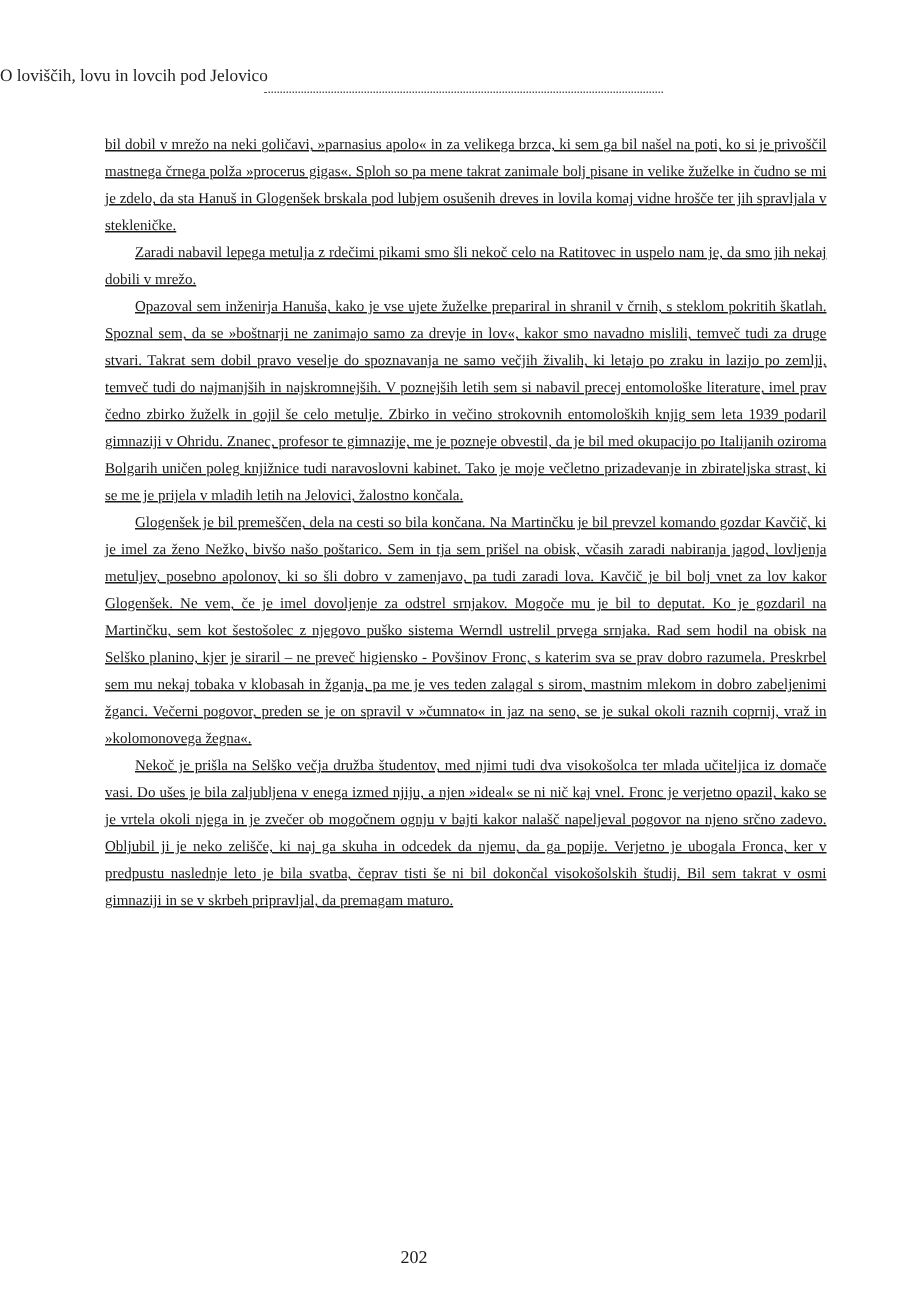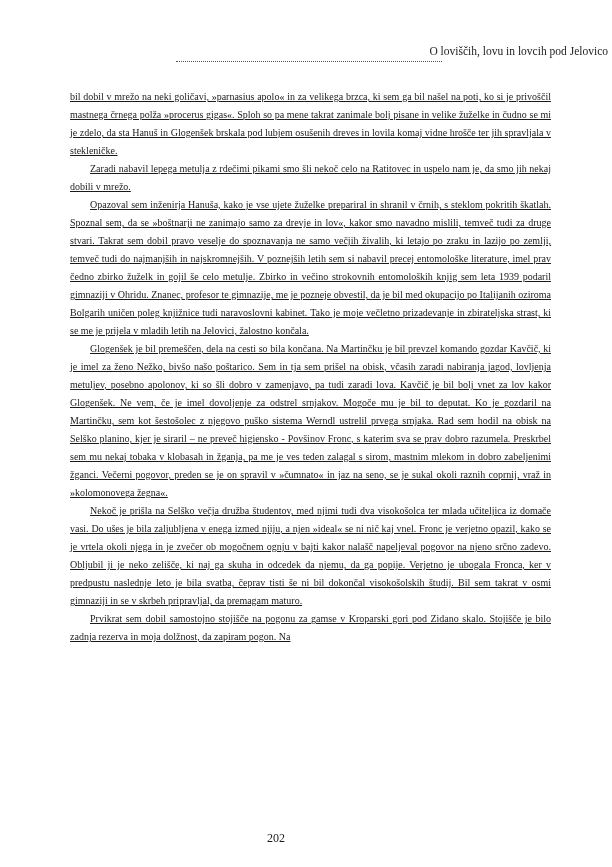--- a/index.html
+++ b/index.html
@@ -13,21 +13,21 @@
     position: relative;
     overflow: hidden;
     font-family: "Liberation Serif", "DejaVu Serif", serif;
     color: #1a1a1a;
   }
   .running-header {
     position: absolute;
     left: 0;
     width: 608px;
     top: 44px;
-    text-align: right;
+    text-align: left;
     font-size: 11.5px;
     line-height: 14px;
     color: #222;
   }
   .header-rule {
     position: absolute;
     left: 176px;
     width: 266px;
     top: 61px;
     height: 0;
@@ -66,16 +66,15 @@
 
 <div class="running-header">O loviščih, lovu in lovcih pod Jelovico</div>
 <div class="header-rule"></div>
 
 <div class="body-text">
   <p class="no-indent">bil dobil v mrežo na neki goličavi, »parnasius apolo« in za velikega brzca, ki sem ga bil našel na poti, ko si je privoščil mastnega črnega polža »procerus gigas«. Sploh so pa mene takrat zanimale bolj pisane in velike žuželke in čudno se mi je zdelo, da sta Hanuš in Glogenšek brskala pod lubjem osušenih dreves in lovila komaj vidne hrošče ter jih spravljala v stekleničke.</p>
   <p>Zaradi nabavil lepega metulja z rdečimi pikami smo šli nekoč celo na Ratitovec in uspelo nam je, da smo jih nekaj dobili v mrežo.</p>
   <p>Opazoval sem inženirja Hanuša, kako je vse ujete žuželke prepariral in shranil v črnih, s steklom pokritih škatlah. Spoznal sem, da se »boštnarji ne zanimajo samo za drevje in lov«, kakor smo navadno mislili, temveč tudi za druge stvari. Takrat sem dobil pravo veselje do spoznavanja ne samo večjih živalih, ki letajo po zraku in lazijo po zemlji, temveč tudi do najmanjših in najskromnejših. V poznejših letih sem si nabavil precej entomološke literature, imel prav čedno zbirko žuželk in gojil še celo metulje. Zbirko in večino strokovnih entomoloških knjig sem leta 1939 podaril gimnaziji v Ohridu. Znanec, profesor te gimnazije, me je pozneje obvestil, da je bil med okupacijo po Italijanih oziroma Bolgarih uničen poleg knjižnice tudi naravoslovni kabinet. Tako je moje večletno prizadevanje in zbirateljska strast, ki se me je prijela v mladih letih na Jelovici, žalostno končala.</p>
   <p>Glogenšek je bil premeščen, dela na cesti so bila končana. Na Martinčku je bil prevzel komando gozdar Kavčič, ki je imel za ženo Nežko, bivšo našo poštarico. Sem in tja sem prišel na obisk, včasih zaradi nabiranja jagod, lovljenja metuljev, posebno apolonov, ki so šli dobro v zamenjavo, pa tudi zaradi lova. Kavčič je bil bolj vnet za lov kakor Glogenšek. Ne vem, če je imel dovoljenje za odstrel srnjakov. Mogoče mu je bil to deputat. Ko je gozdaril na Martinčku, sem kot šestošolec z njegovo puško sistema Werndl ustrelil prvega srnjaka. Rad sem hodil na obisk na Selško planino, kjer je siraril – ne preveč higiensko - Povšinov Fronc, s katerim sva se prav dobro razumela. Preskrbel sem mu nekaj tobaka v klobasah in žganja, pa me je ves teden zalagal s sirom, mastnim mlekom in dobro zabeljenimi žganci. Večerni pogovor, preden se je on spravil v »čumnato« in jaz na seno, se je sukal okoli raznih coprnij, vraž in »kolomonovega žegna«.</p>
   <p>Nekoč je prišla na Selško večja družba študentov, med njimi tudi dva visokošolca ter mlada učiteljica iz domače vasi. Do ušes je bila zaljubljena v enega izmed njiju, a njen »ideal« se ni nič kaj vnel. Fronc je verjetno opazil, kako se je vrtela okoli njega in je zvečer ob mogočnem ognju v bajti kakor nalašč napeljeval pogovor na njeno srčno zadevo. Obljubil ji je neko zelišče, ki naj ga skuha in odcedek da njemu, da ga popije. Verjetno je ubogala Fronca, ker v predpustu naslednje leto je bila svatba, čeprav tisti še ni bil dokončal visokošolskih študij. Bil sem takrat v osmi gimnaziji in se v skrbeh pripravljal, da premagam maturo.</p>
-  <p>Prvikrat sem dobil samostojno stojišče na pogonu za gamse v Kroparski gori pod Zidano skalo. Stojišče je bilo zadnja rezerva in moja dolžnost, da zapiram pogon. Na</p>
 </div>
 
 <div class="page-number">202</div>
 
 </body></html>

